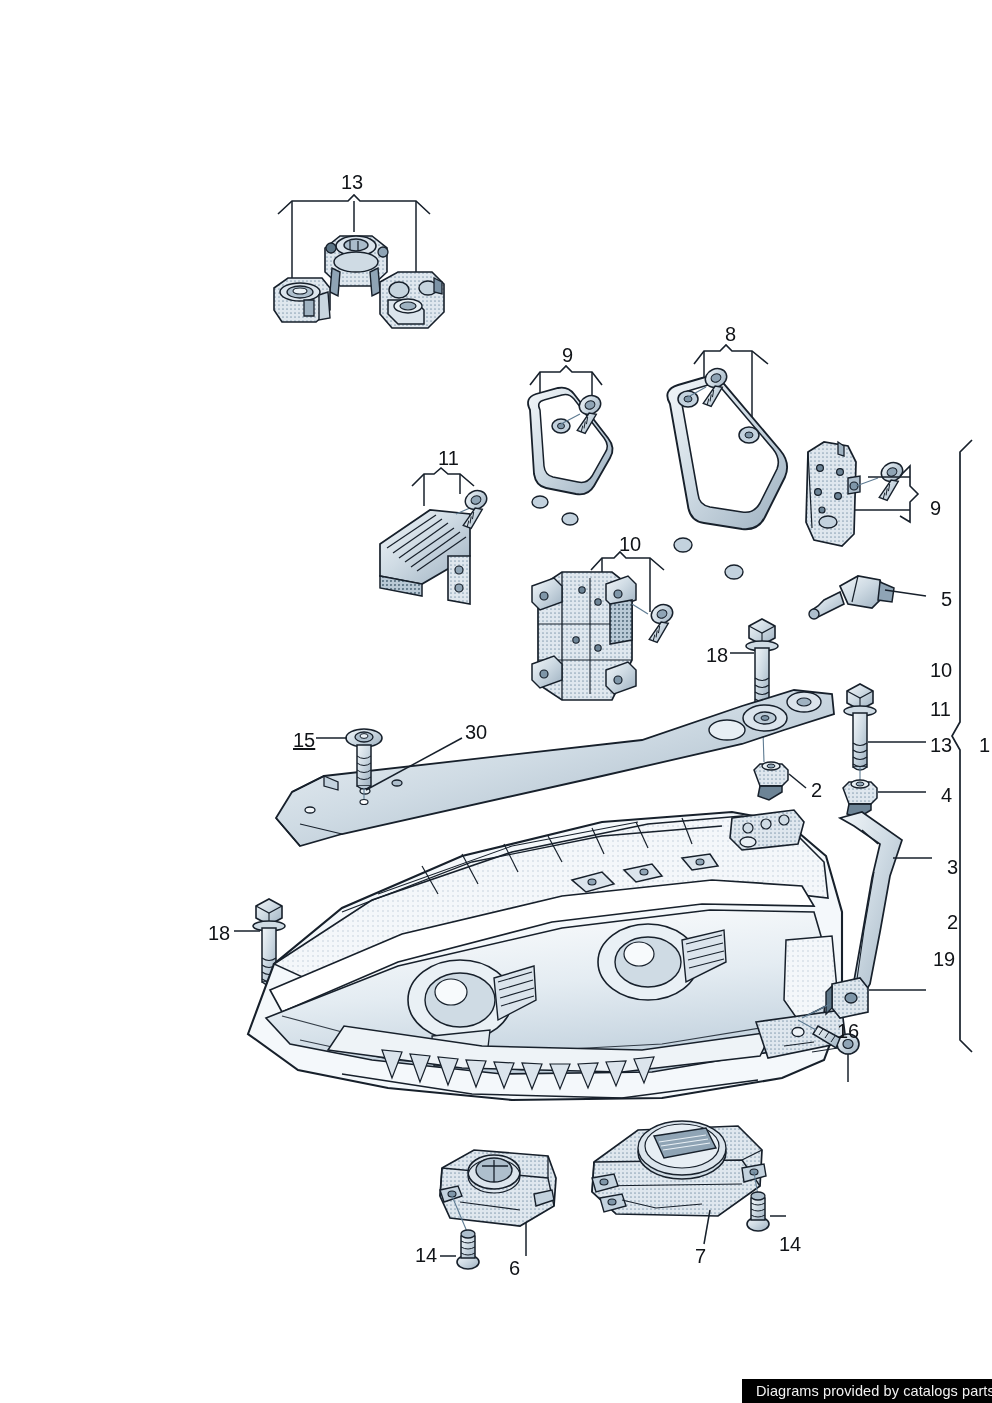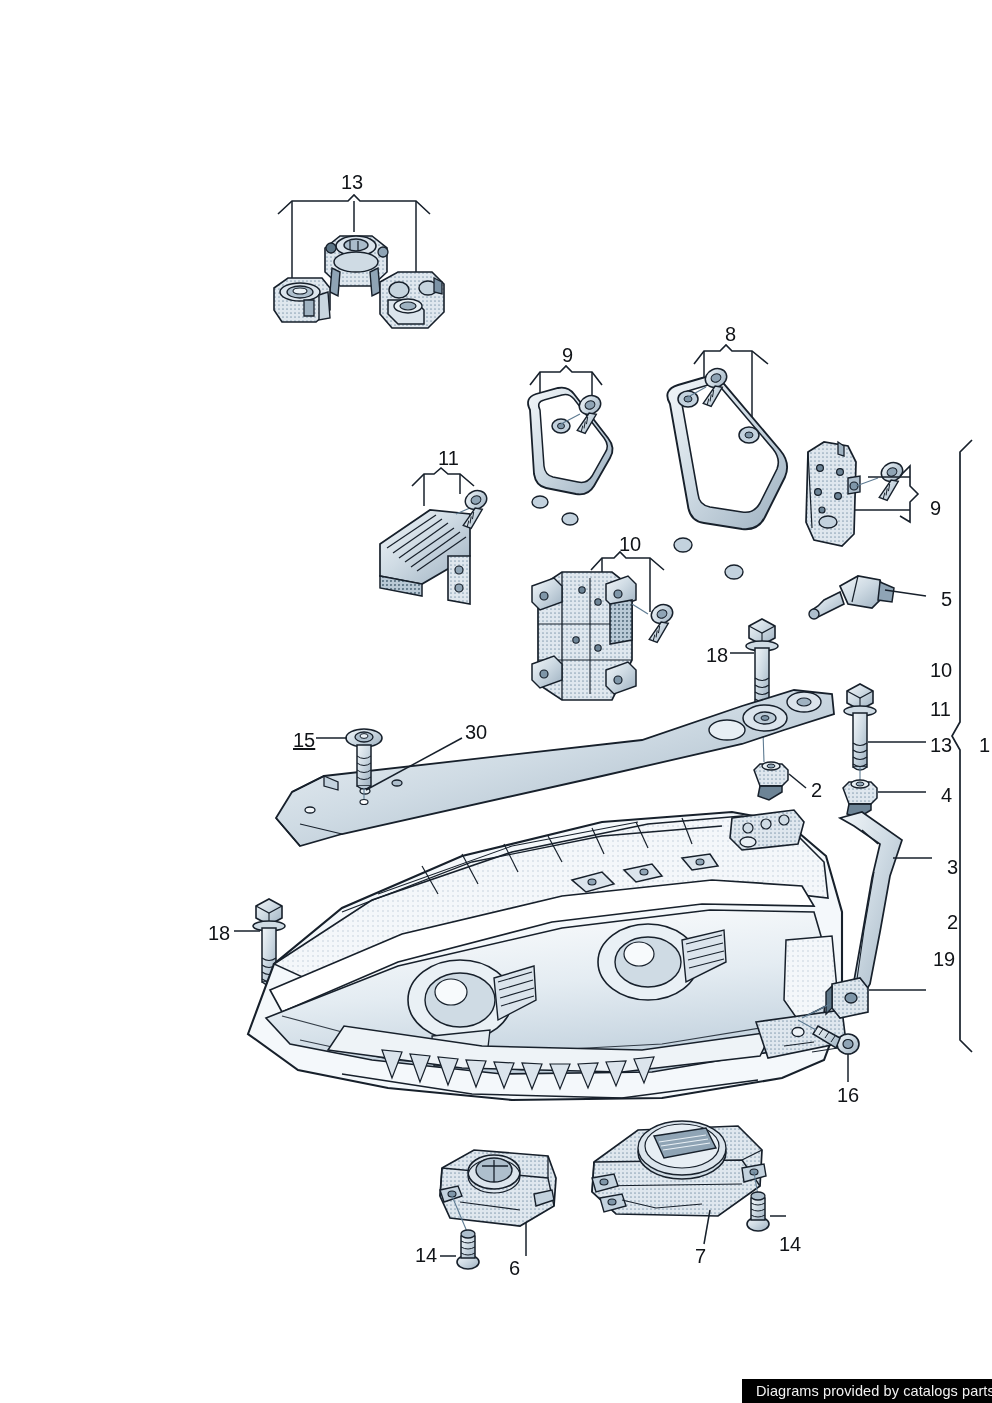--- a/index.html
+++ b/index.html
@@ -580,21 +580,21 @@
   <div class="callout" style="left:937px;top:735px;">1</div>
   <div class="callout" style="left:899px;top:785px;">4</div>
   <div class="callout" style="left:905px;top:857px;">3</div>
   <div class="callout" style="left:905px;top:912px;">2</div>
   <div class="callout" style="left:891px;top:949px;">19</div>
   <div class="callout" style="left:664px;top:645px;">18</div>
   <div class="callout" style="left:769px;top:780px;">2</div>
   <div class="callout" style="left:251px;top:730px;text-decoration:underline;">15</div>
   <div class="callout" style="left:423px;top:722px;">30</div>
   <div class="callout" style="left:166px;top:923px;">18</div>
-  <div class="callout" style="left:795px;top:1085px;">16</div>
+  <div class="callout" style="left:795px;top:1021px;">16</div>
   <div class="callout" style="left:373px;top:1245px;">14</div>
   <div class="callout" style="left:467px;top:1258px;">6</div>
   <div class="callout" style="left:653px;top:1246px;">7</div>
   <div class="callout" style="left:737px;top:1234px;">14</div>
 
   <div id="footer-bar">
     <span class="txt">Diagrams provided by catalogs parts</span>
   </div>
 
 </div>

